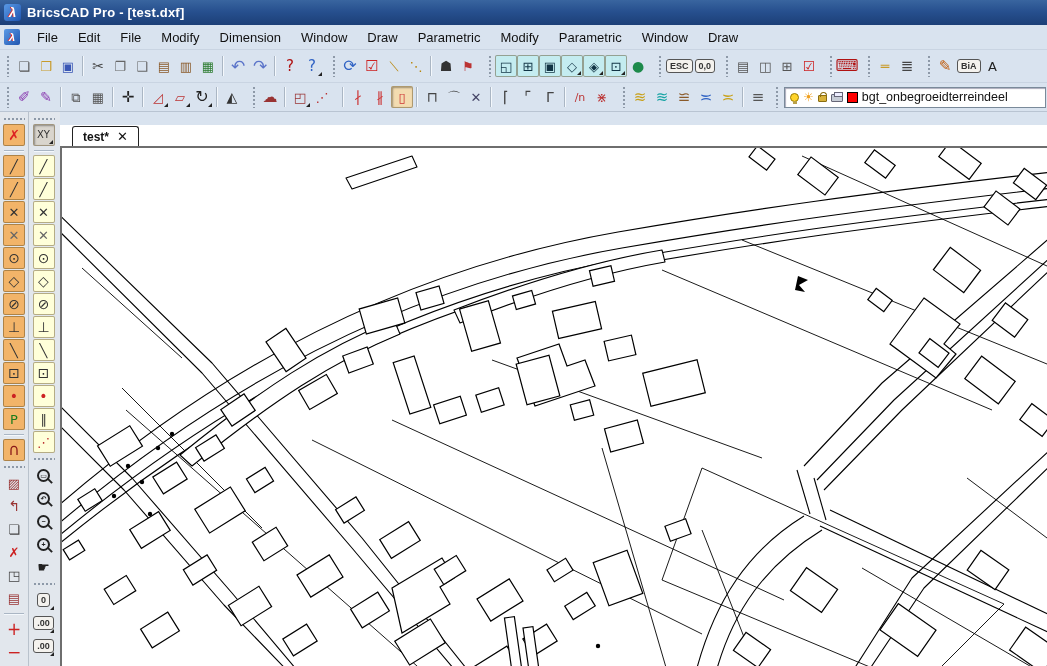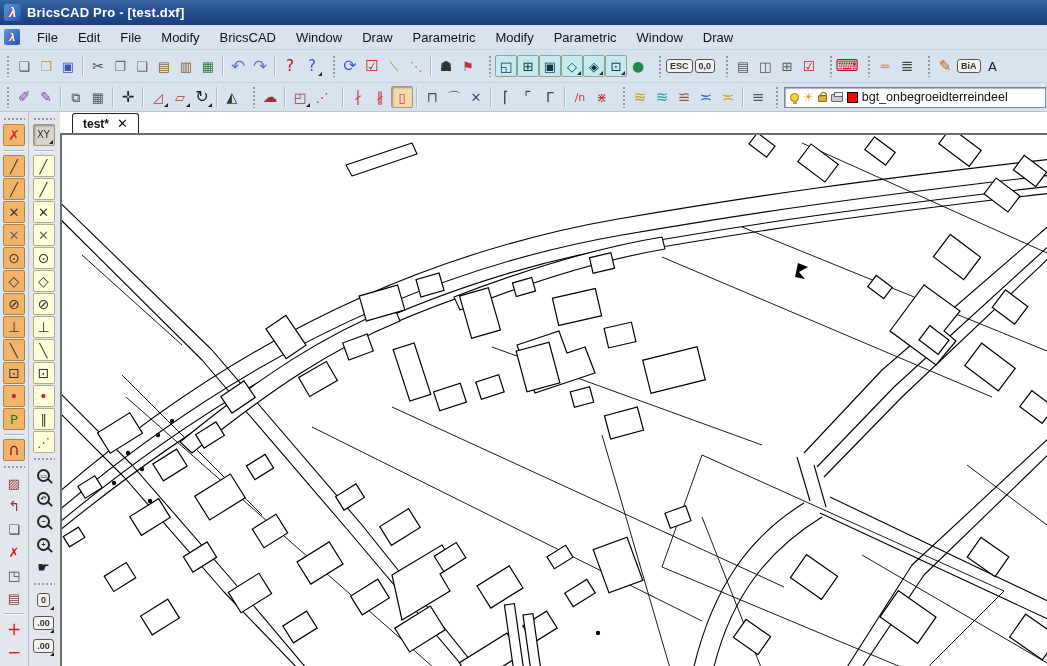--- a/index.html
+++ b/index.html
@@ -66,21 +66,21 @@
   .printer::before { content:""; position:absolute; left:2px; top:-3px; width:7px; height:3px; background:#eef; border:1px solid #667; }
   .swatch { width:11px; height:11px; border:1px solid #000; }
   .layer-name { font-size:12.5px; color:#111; white-space:nowrap; }
 
   
   .main { display:flex; height:554px; }
   .sidebar { width:60px; background:#e2e7ed; display:flex; flex:0 0 auto; }
   .side-col { width:29px; display:flex; flex-direction:column; align-items:center; padding-top:2px; }
   .side-col.first { border-right:1px solid #b9c2cc; }
   .side-col .tb-btn { width:22px; height:22px; margin:0 0 1px 0; }
-  .docarea { flex:1; display:flex; flex-direction:column; background:#fff; }
+  .docarea { flex:1; display:flex; flex-direction:column; background:#fff;margin-top:13px; }
   .tabbar { height:21px; background:#fff; display:flex; align-items:flex-end; padding-left:12px; }
   .tab { height:20px; display:inline-flex; align-items:center; gap:8px; padding:0 10px;
     border:1px solid #222; border-bottom:none; border-radius:3px 3px 0 0; background:#fff; }
   .tab-label { font-size:12px; font-weight:bold; color:#111; }
   .tab-close { font-size:13px; font-weight:bold; color:#111; cursor:default; }
   .canvas { flex:1; border-top:2px solid #6e6e6e; border-left:2px solid #6e6e6e; background:#fff; overflow:hidden; }
   .canvas svg { display:block; width:985px; height:531px; }
   .road   { fill:none; stroke:#000; stroke-width:1.1; stroke-linejoin:round; }
   .parcel { fill:none; stroke:#000; stroke-width:0.9; stroke-linejoin:round; }
   .strip  { fill:#fff; stroke:#000; stroke-width:1.1; stroke-linejoin:round; }
@@ -95,21 +95,21 @@
     <span class="app-logo">λ</span>
     <span class="title-text">BricsCAD Pro - [test.dxf]</span>
   </div>
 
   <div class="menubar">
     <span class="menu-logo">λ</span>
   <span class="menu-item">File</span>
       <span class="menu-item">Edit</span>
       <span class="menu-item">File</span>
       <span class="menu-item">Modify</span>
-      <span class="menu-item">BricsCAD</span>
+      <span class="menu-item">Dimension</span>
       <span class="menu-item">Window</span>
       <span class="menu-item">Draw</span>
       <span class="menu-item">Parametric</span>
       <span class="menu-item">Modify</span>
       <span class="menu-item">Parametric</span>
       <span class="menu-item">Window</span>
       <span class="menu-item">Draw</span>
     </div>
 
   <div class="tbrow tbrow1">

